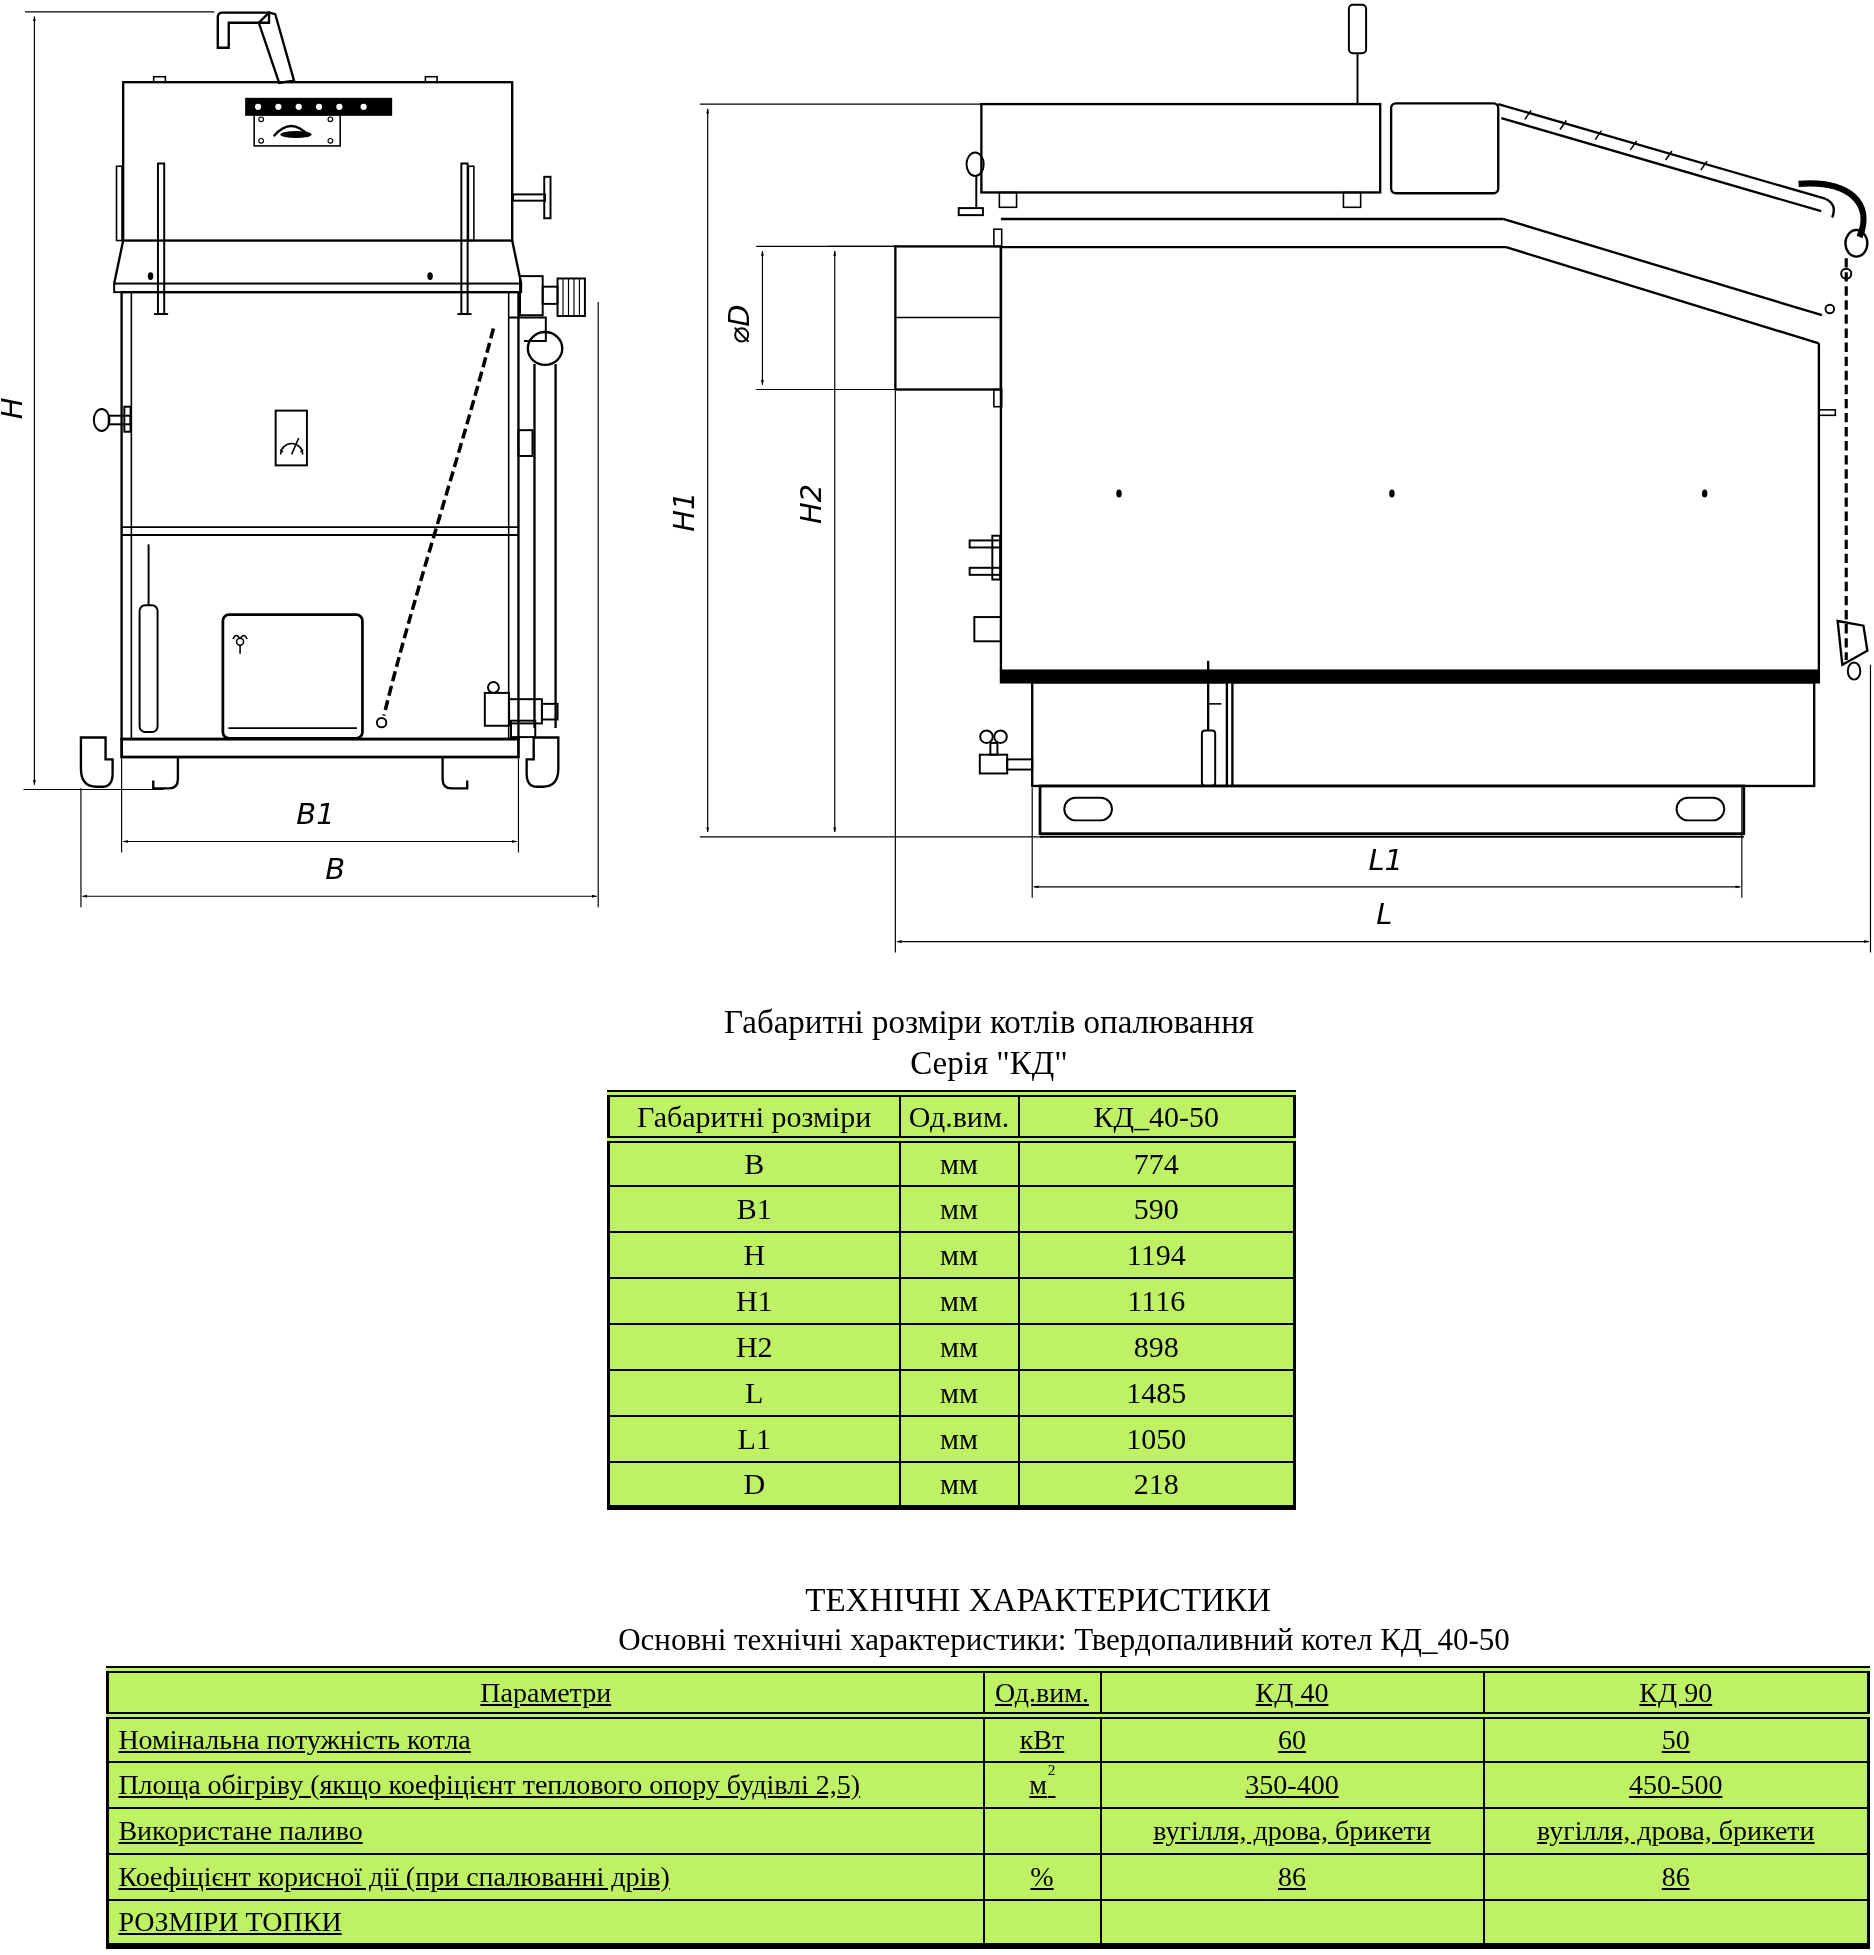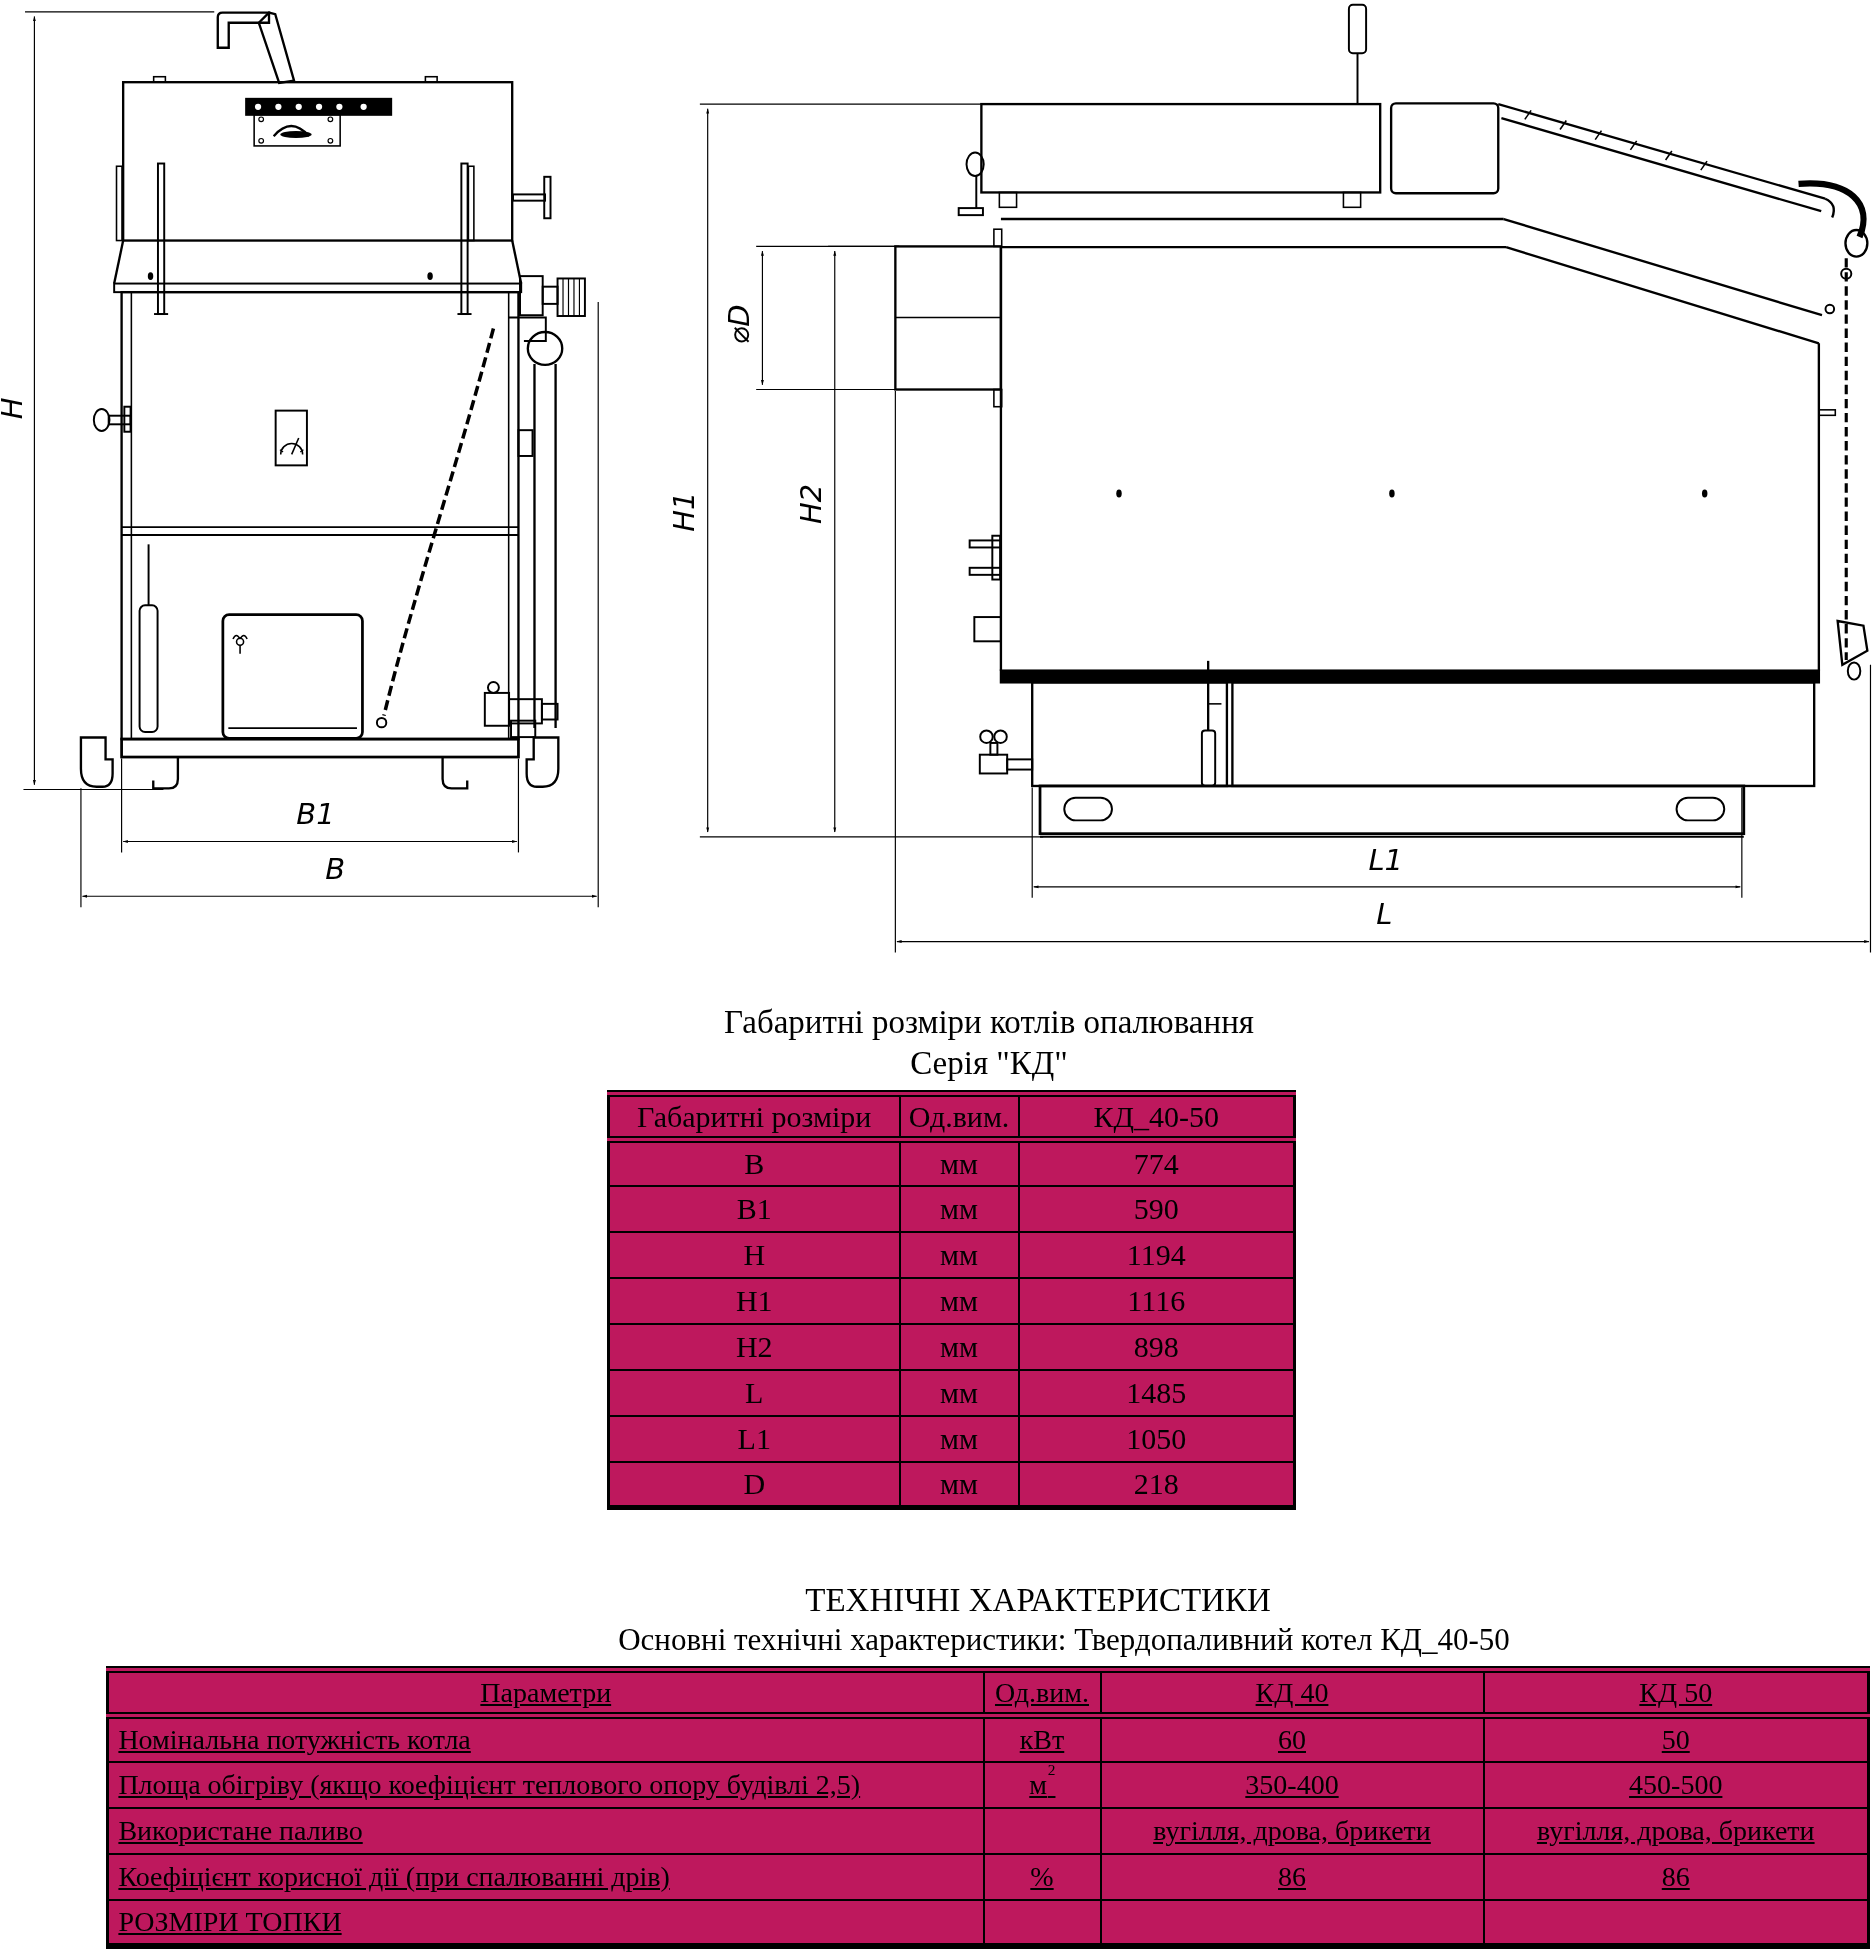--- a/index.html
+++ b/index.html
@@ -12,21 +12,21 @@
   #drawings { position:absolute; left:0; top:0; width:1874px; height:962px; }
   svg text.dim {
     font-family:"DejaVu Sans", sans-serif;
     font-style:italic; font-size:74px; fill:#000;
   }
   .title-block { position:absolute; text-align:center; white-space:nowrap; }
   #t1-title  { left:952px; top:1002px; transform:translateX(-50%); font-size:33px; line-height:41px;margin-left:37px; }
   #t2-head   { left:1038px; top:1581px; transform:translateX(-50%); font-size:33px; line-height:39px; }
   #t2-sub    { left:1038px; top:1621px; transform:translateX(-50%); font-size:31px; line-height:38px;margin-left:26px; }
 
-  table { border-collapse:collapse; table-layout:fixed; background:#be185d; }
+  table { border-collapse:collapse; table-layout:fixed; background:#bef264; }
   td,th { border:2px solid #000; padding:0; font-weight:normal; text-align:center; vertical-align:middle; overflow:hidden; }
 
   #t1 { position:absolute; left:607px; top:1090px; width:686px;
         font-size:30px; border:3.5px solid #000; border-top:7px double #000; border-bottom:5.9px solid #000; }
   #t1 tr { height:46px; }
   #t1 thead th { border-bottom:7px double #000; }
 
   #t2 { position:absolute; left:106px; top:1666px; width:1762px;
         font-size:28px; border:3.9px solid #000; border-top:7px double #000; border-bottom:6.3px solid #000; }
   #t2 tr { height:46px;text-decoration:underline; }
@@ -389,21 +389,21 @@
       <col style="width:876px">
       <col style="width:117px">
       <col style="width:383px">
       <col style="width:385px">
     </colgroup>
   <thead>
     <tr>
       <th>Параметри</th>
       <th>Од.вим.</th>
       <th>КД 40</th>
-      <th>КД 50</th>
+      <th>КД 90</th>
     </tr>
   </thead>
   <tbody id="t2-body">
       <tr>
         <td class="param">Номінальна потужність котла</td>
         <td>кВт</td>
         <td>60</td>
         <td>50</td>
       </tr>
       <tr>

